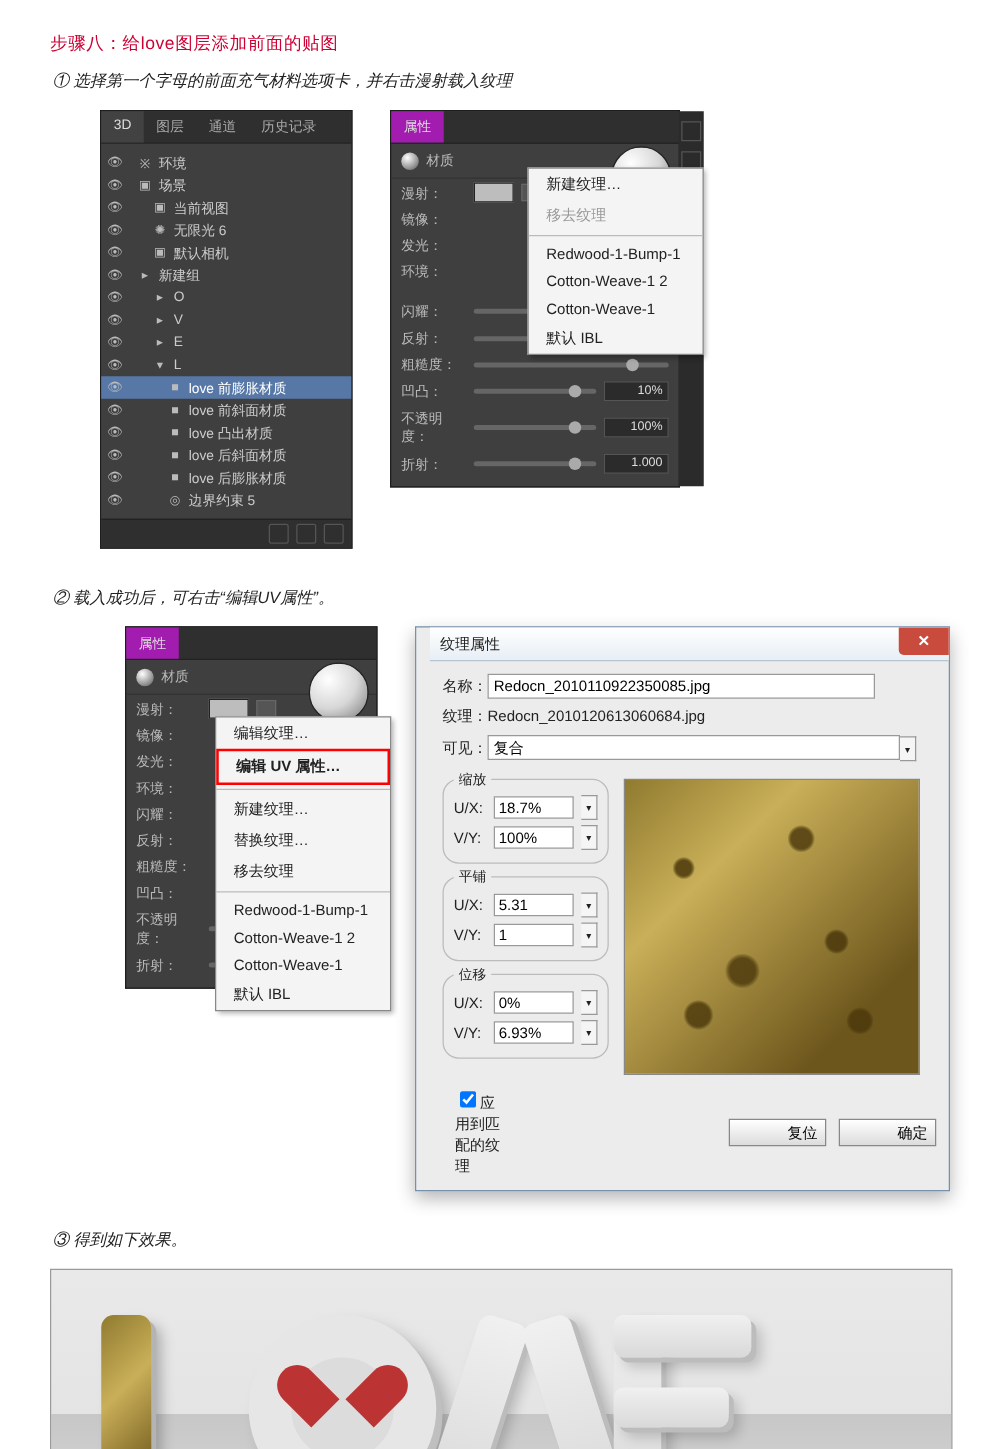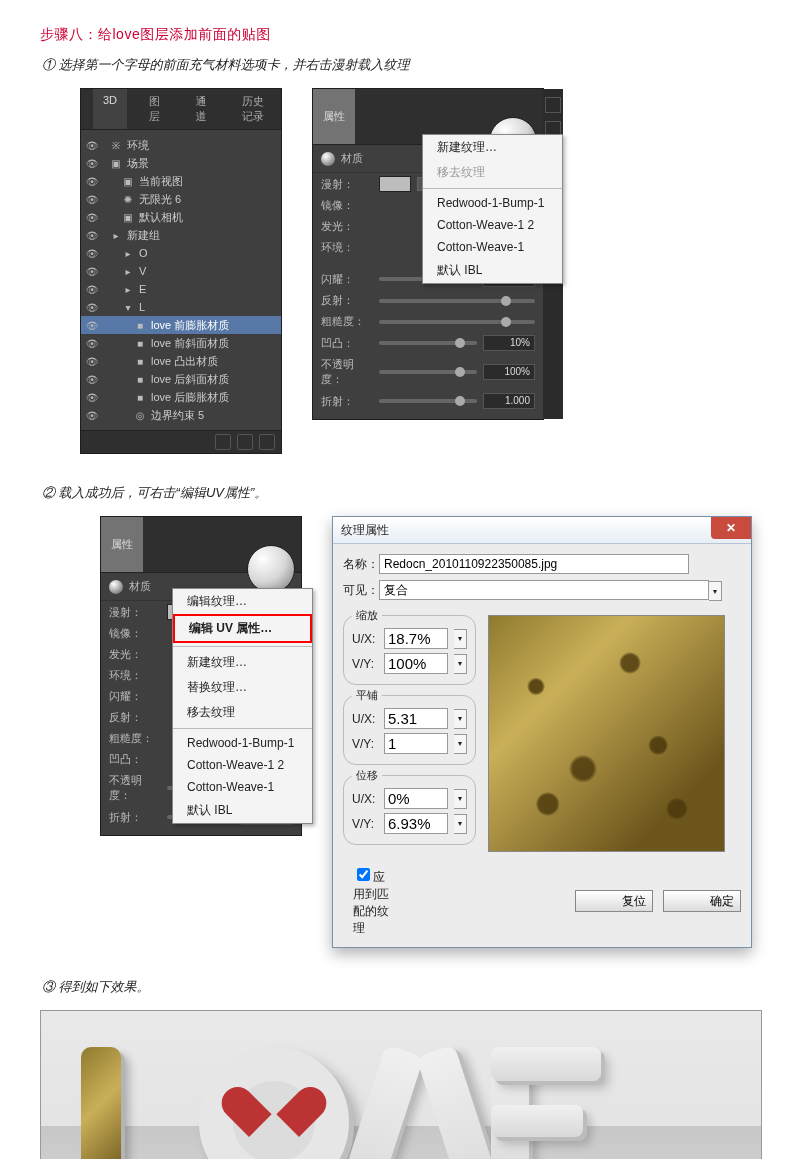--- a/index.html
+++ b/index.html
@@ -3,67 +3,67 @@
 <meta charset="utf-8">
 <style>
   body { margin:0; padding:26px 40px; font-family:"Microsoft YaHei","Helvetica Neue",Arial,sans-serif; font-size:13px; color:#333; background:#fff; width:800px; box-sizing:border-box; }
   .step-title { font-size:14px; color:#c03; font-weight:normal; margin-bottom:10px; letter-spacing:.5px; }
   .caption { font-size:13px; color:#222; margin:12px 0 14px 2px;font-style:italic; }
   .row { display:flex; gap:30px; align-items:flex-start; margin-bottom:30px; }
 
   
   .ps-panel { background:#3f3f3f; color:#ccc; font-size:11px; border:1px solid #1d1d1d; }
   .ps-tabbar { display:flex; background:#2f2f2f; border-bottom:1px solid #222; }
-  .ps-tab { padding:5px 10px; color:#aaa; font-size:11px;margin-left:12px; }
+  .ps-tab { padding:5px 10px; color:#aaa; font-size:11px; }
   .ps-tab.active { background:#424242; color:#ddd; }
   .ps-body { padding:6px 0; background:#3f3f3f; }
   .ps-row { display:flex; align-items:center; height:18px; padding:0 4px; gap:4px; position:relative; }
   .ps-row.sel { background:#5778a6; color:#fff; }
   .ps-row .eye { width:14px; text-align:center; color:#bbb; font-size:10px;}
   .ps-row .indent0{margin-left:2px}.ps-row .indent1{margin-left:14px}.ps-row .indent2{margin-left:26px}
   .ps-row .ico { width:14px;height:14px;display:inline-flex;align-items:center;justify-content:center;color:#bbb;font-size:10px;}
   .ps-row .lbl { white-space:nowrap; }
   .ps-foot { height:22px; background:#2f2f2f; border-top:1px solid #222; display:flex; align-items:center; justify-content:flex-end; padding:0 6px; gap:6px;}
   .ps-foot span{width:14px;height:14px;border:1px solid #555;border-radius:2px;}
 
   
   .prop-panel { background:#3f3f3f; color:#bbb; font-size:11px; border:1px solid #1d1d1d; width:230px; position:relative; }
   .prop-tabbar{display:flex;background:#2f2f2f;border-bottom:1px solid #222;}
-  .prop-tabbar .t{padding:20px 10px;background:#737373;color:#ddd;}
+  .prop-tabbar .t{padding:5px 10px;background:#a21caf;color:#ddd;}
   .prop-panel .hdr{display:flex;align-items:center;gap:6px;padding:6px 8px;border-bottom:1px solid #333;}
   .prop-panel .hdr .ball{width:14px;height:14px;border-radius:50%;background:radial-gradient(circle at 35% 30%,#fff,#888 70%,#444);}
   .fld{display:flex;align-items:center;gap:6px;padding:3px 8px;}
   .fld .k{width:52px;color:#bbb;}
   .swatch{width:30px;height:14px;background:#bdbdbd;border:1px solid #222;}
   .folder{width:14px;height:12px;border:1px solid #666;background:#555;}
   .slider{flex:1;height:4px;background:#666;border-radius:2px;position:relative;}
   .slider::after{content:"";position:absolute;left:78%;top:-3px;width:10px;height:10px;background:#aaa;border-radius:50%;}
   .val{width:42px;height:14px;background:#2b2b2b;border:1px solid #555;color:#ddd;font-size:10px;text-align:right;padding:0 4px;line-height:14px;}
   .preview-ball{position:absolute;right:6px;top:28px;width:46px;height:46px;border-radius:50%;background:radial-gradient(circle at 32% 28%,#fff,#d7d7d7 50%,#888 90%);border:1px solid #222;}
   .menu{position:absolute;background:#f4f4f4;border:1px solid #888;font-size:12px;color:#222;box-shadow:2px 2px 4px rgba(0,0,0,.3);z-index:5;}
   .menu .mi{padding:4px 18px 4px 14px;white-space:nowrap;}
   .menu .mi.disabled{color:#999;}
   .menu hr{border:none;border-top:1px solid #bbb;margin:3px 0;}
   .hl-frame{border:2px solid red;padding:0;}
   .rail{position:absolute;right:-20px;top:0;bottom:0;width:20px;background:#2b2b2b;display:flex;flex-direction:column;align-items:center;gap:8px;padding-top:8px;}
   .rail span{width:14px;height:14px;border:1px solid #555;}
 
   
-  .dlg{border:1px solid #7790ab;background:#ececec;font-size:12px;color:#222;box-shadow:0 6px 14px rgba(0,0,0,.3);position:relative;}
+  .dlg{border:1px solid #7790ab;background:#ececec;font-size:12px;color:#222;box-shadow:0 6px 14px rgba(0,0,0,.3);position:relative;padding-left:11px;}
   .dlg .titlebar{height:26px;background:linear-gradient(#fff,#e7eef5);display:flex;align-items:center;padding:0 8px;border-bottom:1px solid #b8c4d1;}
   .dlg .closebox{position:absolute;top:0;right:0;width:40px;height:22px;background:#c94b3e;color:#fff;display:flex;align-items:center;justify-content:center;border-bottom-left-radius:4px;font-weight:bold;}
   .dlg .content{padding:10px;display:flex;gap:12px;}
   .dlg .leftc{flex:0 0 130px;}
   .dlg label{display:inline-block;width:36px;}
   .txtin{border:1px solid #999;padding:2px 4px;font-size:12px;}
   .grp{border:1px solid #bbb;border-radius:13px;padding:8px 8px 6px;margin-bottom:10px;position:relative;}
   .grp legend{position:absolute;top:-8px;left:8px;background:#ececec;padding:0 4px;font-size:11px;}
   .grp .r{display:flex;align-items:center;gap:6px;margin:4px 0;}
   .grp .r .lab{width:26px;}
-  .numin{width:56px;border:1px solid #999;padding:1px 3px;font-size:15px;}
+  .numin{width:56px;border:1px solid #999;padding:1px 3px;font-size:12px;}
   .dd{width:12px;height:18px;border:1px solid #999;border-left:none;display:inline-flex;align-items:center;justify-content:center;font-size:8px;background:#f5f5f5;}
   .texprev{width:235px;height:235px;border:1px solid #888;background:linear-gradient(135deg,#8f7a2f,#c9af58 30%,#6d561c 80%);position:relative;overflow:hidden;}
   .texprev::before,.texprev::after{content:"";position:absolute;inset:0;background:
      radial-gradient(circle at 20% 30%,rgba(73,54,10,.6) 0 6px,transparent 9px),
      radial-gradient(circle at 60% 20%,rgba(73,54,10,.55) 0 8px,transparent 11px),
      radial-gradient(circle at 40% 65%,rgba(73,54,10,.55) 0 10px,transparent 14px),
      radial-gradient(circle at 72% 55%,rgba(73,54,10,.6) 0 7px,transparent 10px),
      radial-gradient(circle at 25% 80%,rgba(73,54,10,.55) 0 9px,transparent 12px),
      radial-gradient(circle at 80% 82%,rgba(73,54,10,.55) 0 8px,transparent 11px);
   }
@@ -353,20 +353,21 @@
   </div>
 
   <div class="dlg" style="width:418px">
     <div class="titlebar">
         <span>纹理属性</span>
       </div>
     <div class="closebox">✕</div>
 
     <div style="padding:10px 10px 4px 10px">
       <div style="margin-bottom:6px"><label>名称：</label><input class="txtin" style="width: 300px;" value="Redocn_2010110922350085.jpg"></div>
+      <div style="margin-bottom:6px"><label>纹理：</label><span>Redocn_2010120613060684.jpg</span></div>
       <div><label>可见：</label><input class="txtin" style="width: 320px;" value="复合"><span class="dd">▾</span></div>
     </div>
 
     <div class="content">
       <div class="leftc">
         <div class="grp">
             <legend>缩放</legend>
           <div class="r">
               <span class="lab">U/X:</span>
               <input class="numin" value="18.7%" style="">

